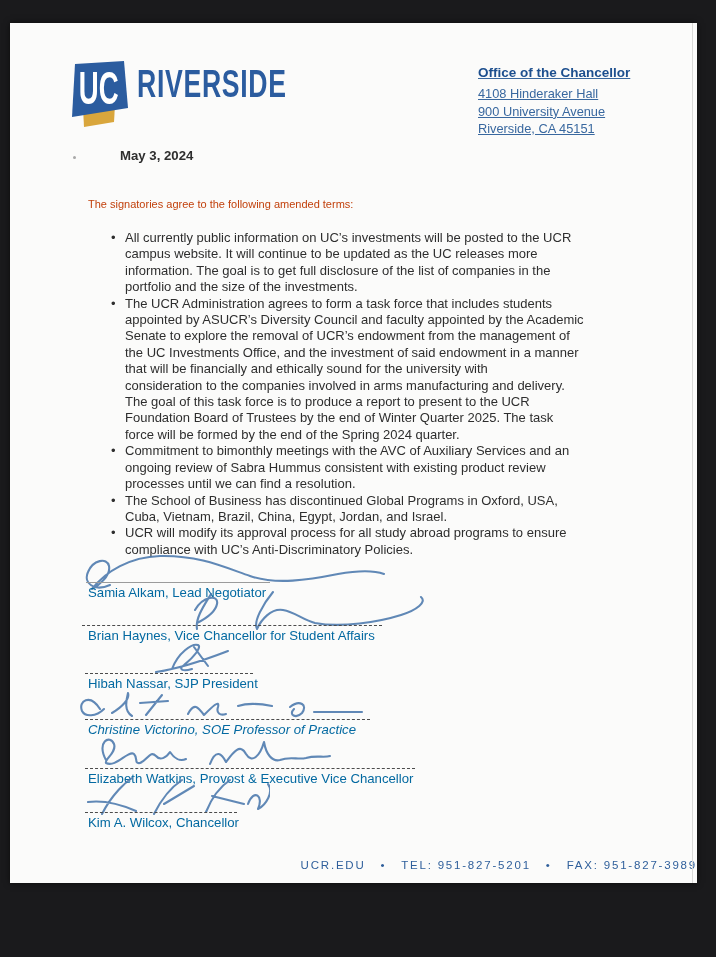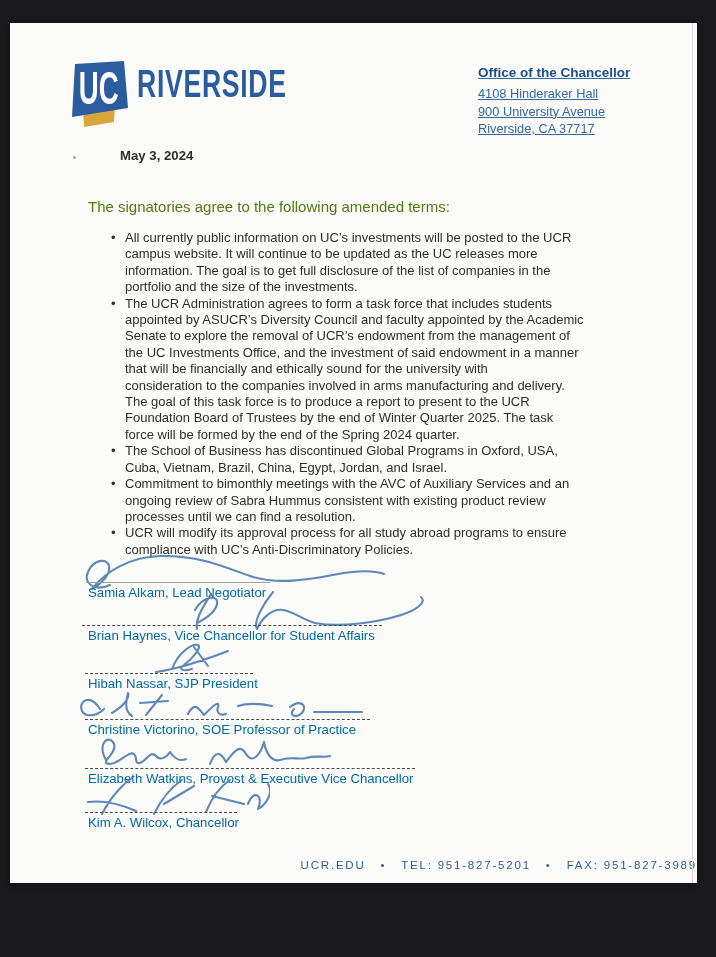--- a/index.html
+++ b/index.html
@@ -28,21 +28,21 @@
     letter-spacing:1px;white-space:nowrap;
     transform:scaleX(0.70);transform-origin:left top;
   }
   
   .address{position:absolute;left:468px;top:42px;color:#39689f;text-decoration:underline;}
   .address .office{font-size:13.5px;font-weight:bold;color:#1d4f8e;margin-bottom:5px;}
   .address .addr-line{font-size:12.8px;line-height:17.5px;}
   
   .artifact-dot{position:absolute;left:63px;top:133px;width:3px;height:3px;border-radius:50%;background:#a8a8a8;}
   .date{position:absolute;left:78px;top:125px;font-size:13.2px;font-weight:600;color:#2e2e2e;padding-left:32px;}
-  .intro{position:absolute;left:78px;top:175px;font-size:15px;color:#4d7c0f;}
+  .intro{position:absolute;left:78px;top:175px;font-size:11px;color:#c2410c;}
   
   .bullets{
     position:absolute;left:80px;top:207px;width:570px;
     margin:0;padding:0;list-style:none;
     font-size:13px;line-height:16.4px;color:#2e2e2e;
   }
   .bullets li{position:relative;padding-left:35px;}
   .bullets li::before{content:"\2022";position:absolute;left:21px;top:0;color:#2e2e2e;}
   .btext{white-space:pre-line;}
   
@@ -68,21 +68,21 @@
       <polygon points="13,48 45,45 44,62 14,67" fill="#d9a63c"></polygon>
       <polygon points="5,4 54,1 58,48 2,57" fill="#2b5c9f"></polygon>
       <text x="48" y="44" font-size="46" font-weight="bold" fill="#ffffff" text-anchor="middle" transform="scale(0.6,1)" font-family="Liberation Sans, sans-serif">UC</text>
     </svg>
     <div class="wordmark">RIVERSIDE</div>
 
     <div class="address">
       <div class="office">Office of the Chancellor</div>
       <div class="addr-line">4108 Hinderaker Hall</div>
       <div class="addr-line">900 University Avenue</div>
-      <div class="addr-line">Riverside, CA  37717</div>
+      <div class="addr-line">Riverside, CA  45151</div>
     </div>
 
     <div class="artifact-dot"></div>
     <div class="date">May 3, 2024</div>
 
     <div class="intro">The signatories agree to the following amended terms:</div>
 
     <ul class="bullets">
       <li><span class="btext">All currently public information on UC’s investments will be posted to the UCR
 campus website. It will continue to be updated as the UC releases more
@@ -90,25 +90,25 @@
 portfolio and the size of the investments.</span></li>
       <li><span class="btext">The UCR Administration agrees to form a task force that includes students
 appointed by ASUCR’s Diversity Council and faculty appointed by the Academic
 Senate to explore the removal of UCR’s endowment from the management of
 the UC Investments Office, and the investment of said endowment in a manner
 that will be financially and ethically sound for the university with
 consideration to the companies involved in arms manufacturing and delivery.
 The goal of this task force is to produce a report to present to the UCR
 Foundation Board of Trustees by the end of Winter Quarter 2025. The task
 force will be formed by the end of the Spring 2024 quarter.</span></li>
-      <li><span class="btext">The School of Business has discontinued Global Programs in Oxford, USA,
-Cuba, Vietnam, Brazil, China, Egypt, Jordan, and Israel.</span></li>
       <li><span class="btext">Commitment to bimonthly meetings with the AVC of Auxiliary Services and an
 ongoing review of Sabra Hummus consistent with existing product review
 processes until we can find a resolution.</span></li>
+      <li><span class="btext">The School of Business has discontinued Global Programs in Oxford, USA,
+Cuba, Vietnam, Brazil, China, Egypt, Jordan, and Israel.</span></li>
       <li><span class="btext">UCR will modify its approval process for all study abroad programs to ensure
 compliance with UC’s Anti-Discriminatory Policies.</span></li>
     </ul>
 
     <svg class="sig-ink" style="left:66px;top:522px;" width="312" height="46" viewBox="0 0 312 46">
       <path d="M34,40 C18,47 7,38 12,27 C17,15 31,12 33,21 C35,31 22,41 16,44 C30,26 54,12 84,11 C122,10 148,22 174,31 C200,40 232,35 262,29 C284,25 300,26 308,29"></path>
     </svg>
     <div class="sig-line solid" style="left:76px;top:559px;width:184px;"></div>
     <div class="sig-name" style="top:562px;">Samia Alkam, Lead Negotiator</div>
 
@@ -121,21 +121,21 @@
     <svg class="sig-ink" style="left:132px;top:616px;" width="130" height="36" viewBox="0 0 130 36">
       <path d="M30,30 C36,14 50,4 56,6 C60,8 52,18 42,26 C36,30 40,33 50,30 M14,33 C36,30 60,22 86,12 M52,8 L66,27"></path>
     </svg>
     <div class="sig-line" style="left:75px;top:650px;width:168px;"></div>
     <div class="sig-name" style="top:653px;">Hibah Nassar, SJP President</div>
 
     <svg class="sig-ink" style="left:68px;top:666px;" width="300" height="32" viewBox="0 0 300 32">
       <path d="M22,20 C12,4 0,12 4,22 C7,28 18,28 26,20 M34,24 C44,18 52,10 50,4 C48,12 46,22 54,27 M68,26 L84,6 M62,14 L90,12 M110,25 C116,13 120,18 126,26 C134,18 142,10 140,18 C138,24 142,27 148,25 M160,17 C172,13 184,15 194,17 M212,18 C222,10 230,16 224,24 C218,30 210,26 216,20 M236,23 L284,23"></path>
     </svg>
     <div class="sig-line" style="left:75px;top:696px;width:285px;"></div>
-    <div class="sig-name" style="top:699px;">Christine Victorino, SOE Professor of Practice</div>
+    <div class="sig-name" style="top:699px;font-style:italic;">Christine Victorino, SOE Professor of Practice</div>
 
     <svg class="sig-ink" style="left:80px;top:711px;" width="290" height="37" viewBox="0 0 290 37">
       <path d="M16,26 C6,8 20,0 24,10 C27,18 14,26 16,29 C26,34 38,16 44,20 C48,24 44,30 50,29 C58,26 60,16 66,22 C70,27 76,24 80,18 C84,24 90,28 96,25 M120,30 C126,14 132,20 136,28 C142,20 150,8 156,20 C162,30 170,22 174,8 C176,20 182,28 190,26 C200,22 208,26 216,24 C226,21 234,24 240,22"></path>
     </svg>
     <div class="sig-line" style="left:75px;top:745px;width:330px;"></div>
     <div class="sig-name" style="top:748px;">Elizabeth Watkins, Provost &amp; Executive Vice Chancellor</div>
 
     <svg class="sig-ink" style="left:70px;top:753px;" width="190" height="42" viewBox="0 0 190 42">
       <path d="M22,38 C32,18 46,6 52,2 M8,26 C24,24 40,28 56,35 M74,38 C84,18 96,8 102,4 M84,28 L114,10 M126,36 C134,16 144,8 150,4 M132,20 L164,28 M168,28 C174,12 184,20 178,33 C186,29 194,16 188,8"></path>
     </svg>

